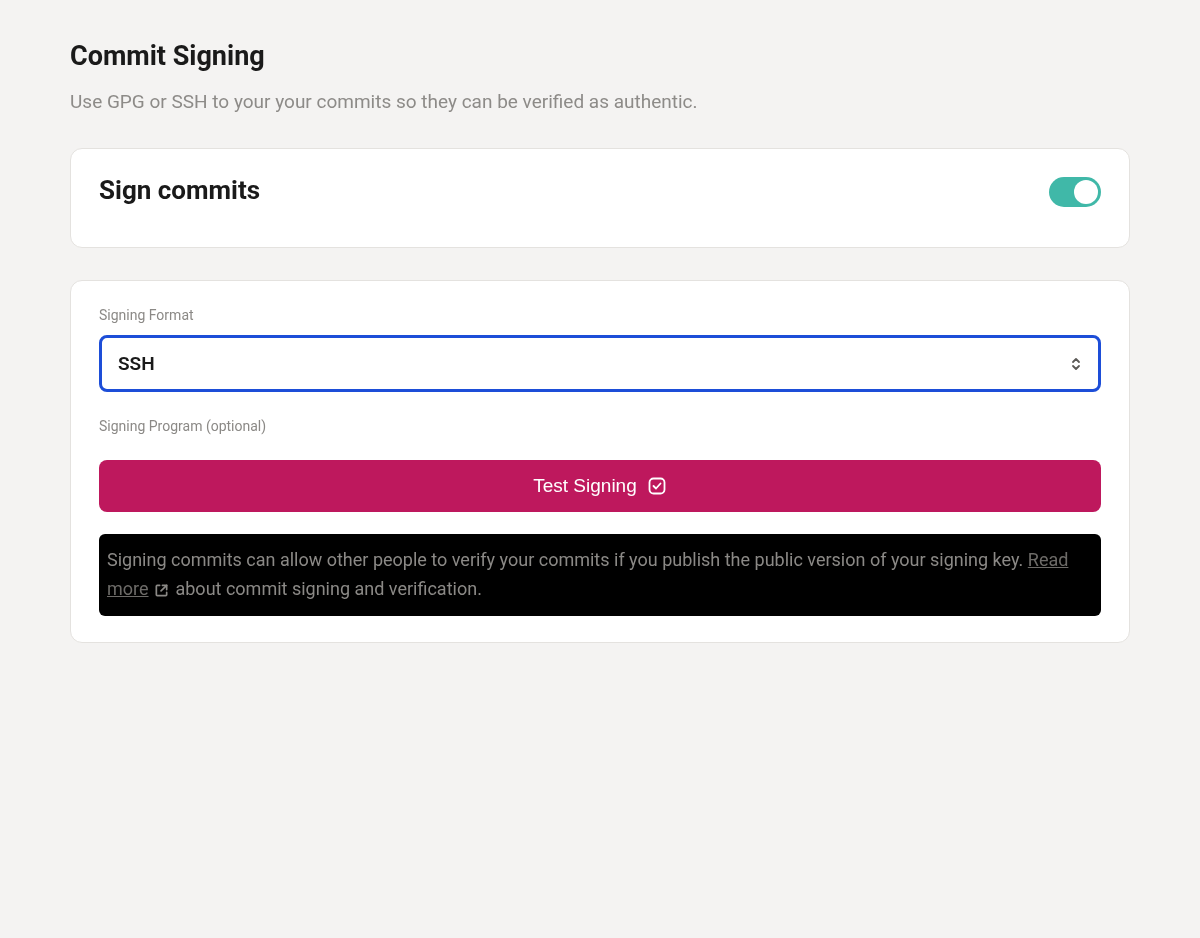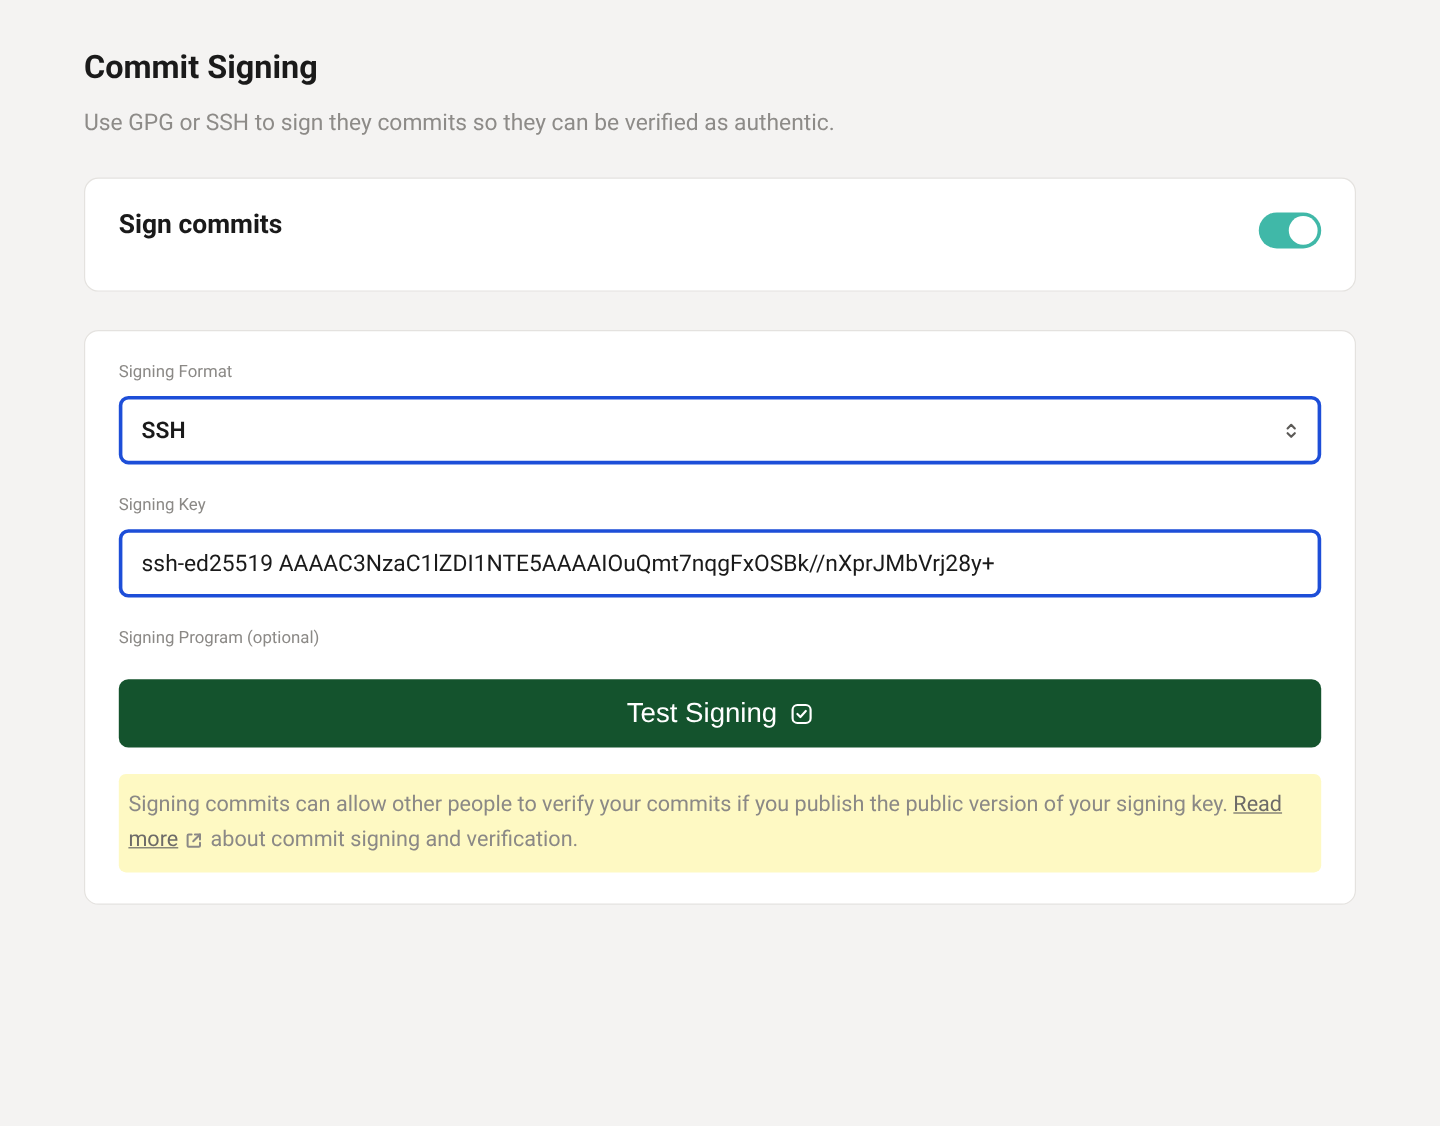--- a/index.html
+++ b/index.html
@@ -40,21 +40,21 @@
       display: flex;
       justify-content: space-between;
       align-items: flex-start;
     }
 
     .toggle-card-text {
       flex: 1;
     }
 
     .toggle-card-title {
-      font-size: 22px;
+      font-size: 26px;
       font-weight: 700;
       margin-bottom: 16px;
       color: #1a1a1a;
     }
 
     .toggle-card-desc {
       font-size: 19px;
       color: #8d8b88;
     }
 
@@ -122,43 +122,43 @@
       align-items: center;
       justify-content: center;
       line-height: 0.45;
       color: #5c5a57;
       font-size: 14px;
     }
 
     .btn-test {
       width: 100%;
       padding: 15px;
-      background: #14532d;
+      background: #be185d;
       border: none;
       border-radius: 8px;
       color: #ffffff;
-      font-size: 23px;
+      font-size: 19px;
       font-weight: 500;
       cursor: pointer;
       display: flex;
       align-items: center;
       justify-content: center;
       gap: 10px;
       margin-top: 22px;
       margin-bottom: 22px;
     }
 
     .btn-test-icon {
       display: inline-flex;
       align-items: center;
       justify-content: center;
     }
 
     .info-box {
-      background: #fef9c3;
+      background: #000000;
       padding: 12px 8px;
       border-radius: 6px;
       font-size: 18px;
       color: #8b8986;
       line-height: 1.6;
     }
 
     .info-link {
       color: #6d6b68;
       text-decoration: underline;
@@ -169,21 +169,21 @@
       display: inline-flex;
       vertical-align: middle;
       margin-left: 1px;
       margin-right: 2px;
     }
   </style>
 </head>
 <body>
 
 <h1 class="page-title">Commit Signing</h1>
-<p class="page-subtitle">Use GPG or SSH to sign they commits so they can be verified as authentic.</p>
+<p class="page-subtitle">Use GPG or SSH to your your commits so they can be verified as authentic.</p>
 
 <div class="card toggle-card">
   <div class="toggle-card-text">
     <h2 class="toggle-card-title">Sign commits</h2>
   </div>
   <div class="toggle">
     <div class="toggle-knob"></div>
   </div>
 </div>
 
@@ -194,24 +194,20 @@
       <span>SSH</span>
       <span class="select-arrows">
         <svg width="12" height="16" viewBox="0 0 12 16" fill="none" stroke="currentColor" stroke-width="1.8" stroke-linecap="round" stroke-linejoin="round">
           <polyline points="3,6 6,3 9,6"></polyline>
           <polyline points="3,10 6,13 9,10"></polyline>
         </svg>
       </span>
     </div>
   </div>
 
-  <div class="field-group">
-    <label class="field-label">Signing Key</label>
-    <input type="text" class="field-input" value="ssh-ed25519 AAAAC3NzaC1lZDI1NTE5AAAAIOuQmt7nqgFxOSBk//nXprJMbVrj28y+" style="">
-  </div>
 
   <div class="field-group">
     <label class="field-label">Signing Program (optional)</label>
   </div>
 
   <button class="btn-test">
     <span>Test Signing</span>
     <span class="btn-test-icon">
       <svg width="20" height="20" viewBox="0 0 20 20" fill="none" stroke="white" stroke-width="1.8" stroke-linecap="round" stroke-linejoin="round">
         <rect x="2.5" y="2.5" width="15" height="15" rx="4"></rect>

